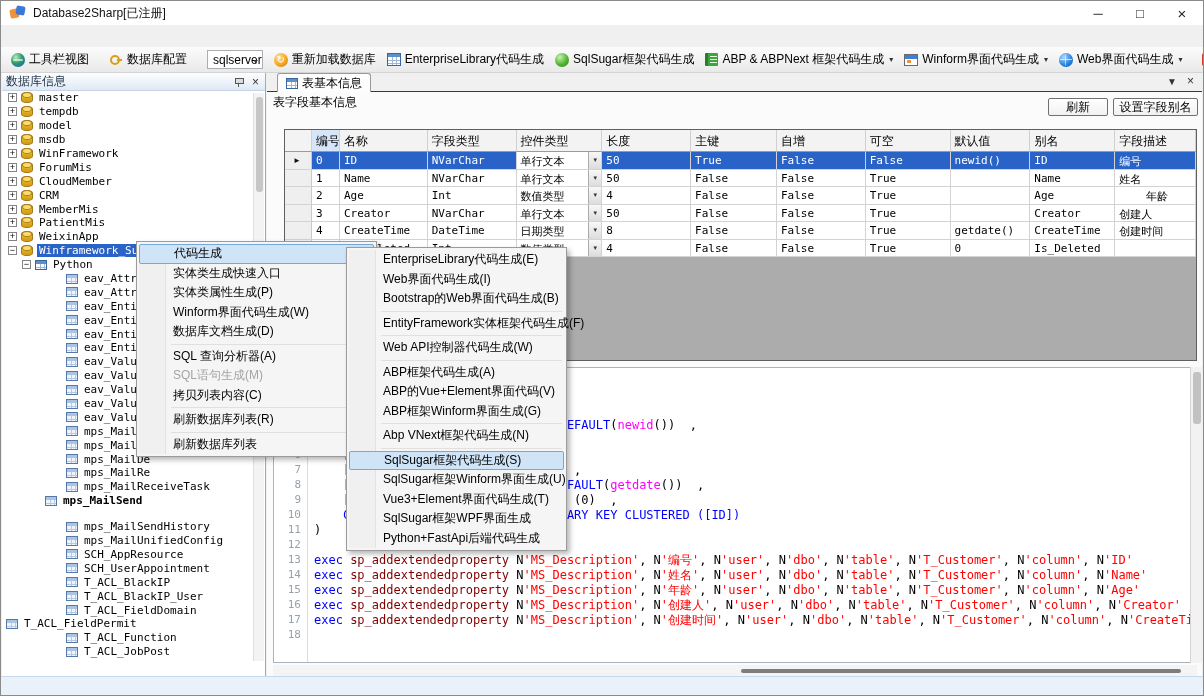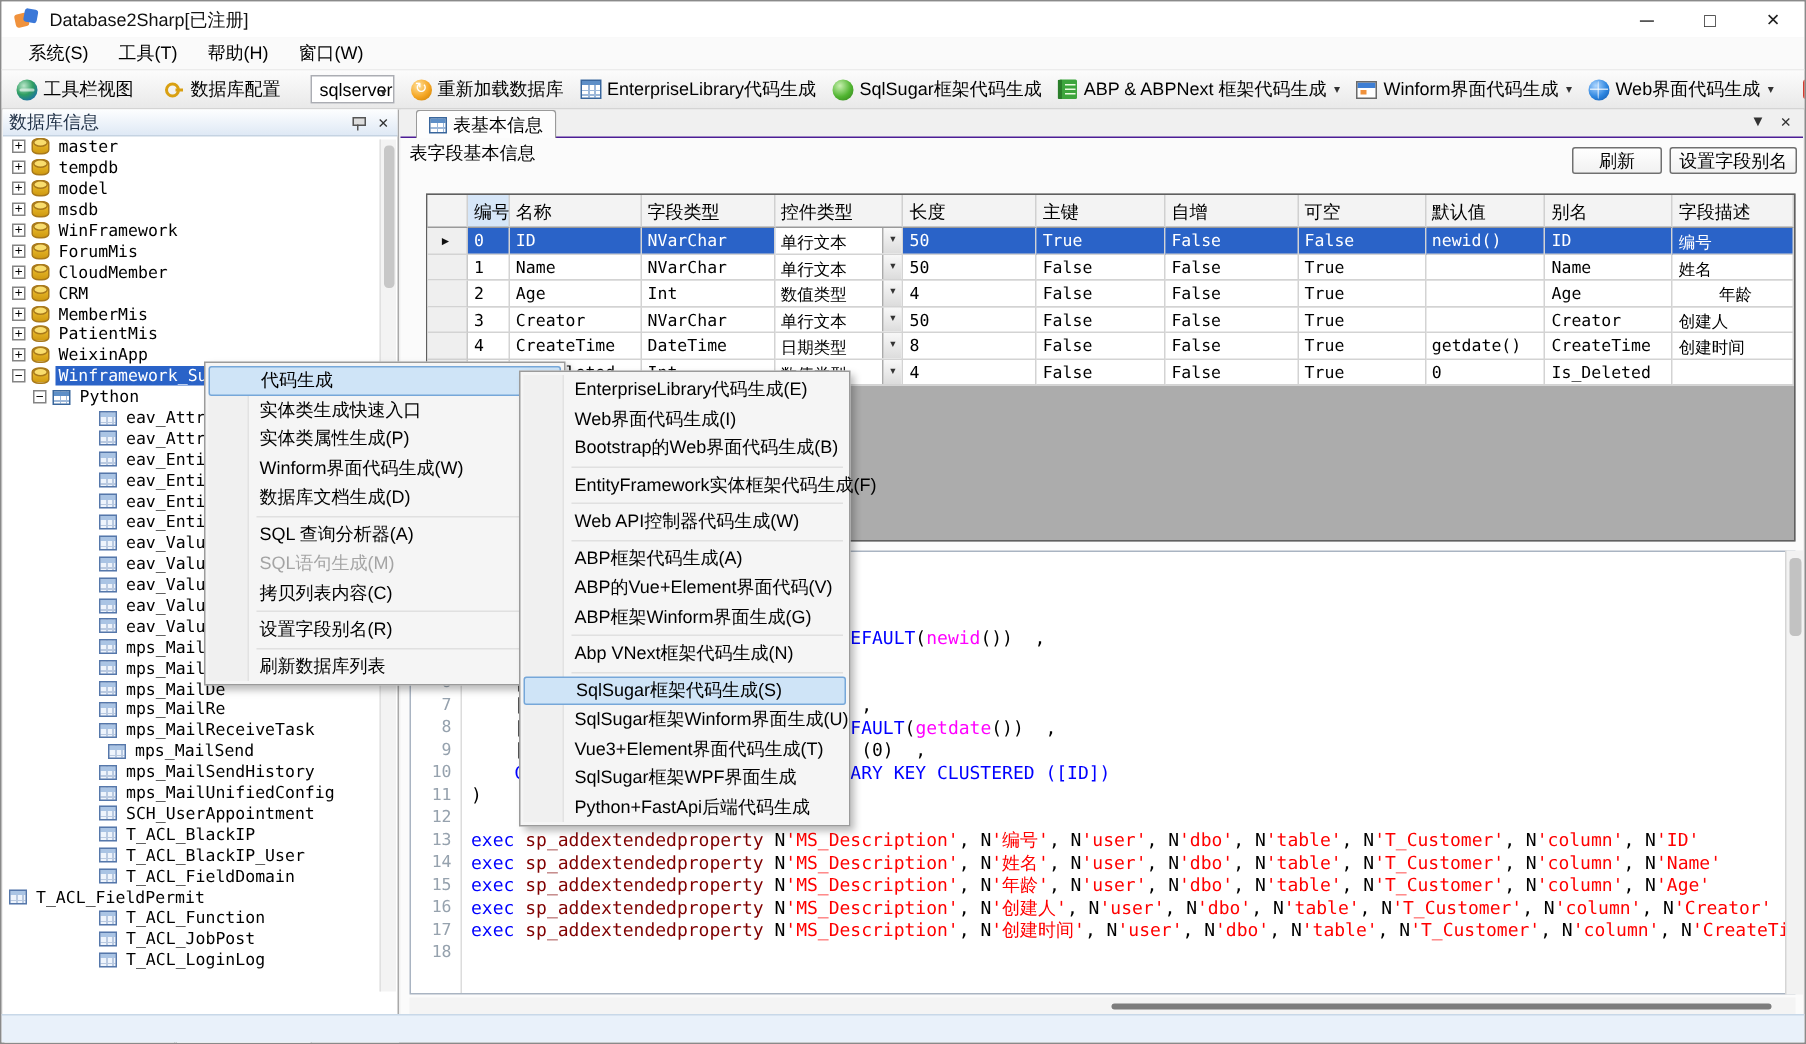--- a/index.html
+++ b/index.html
@@ -130,26 +130,20 @@
   <div class="titlebar">
     <div class="appicon"></div>
     <div class="title-text">Database2Sharp[已注册]</div>
     <div class="winbtns">
       <div class="winbtn">─</div>
       <div class="winbtn">□</div>
       <div class="winbtn" style="font-size:15px;">×</div>
     </div>
   </div>
 
-  <div class="menubar">
-    <div class="menu-item">系统(S)</div>
-    <div class="menu-item">工具(T)</div>
-    <div class="menu-item">帮助(H)</div>
-    <div class="menu-item">窗口(W)</div>
-  </div>
 
   <div class="toolbar">
     <div class="tbtn">
       <span class="ic ic-globe"></span>
       <span>工具栏视图</span>
     </div>
     <div class="tsep"></div>
     <div class="tbtn">
       <span class="ic ic-key"></span>
       <span>数据库配置</span>
@@ -324,31 +318,35 @@
           <span class="tlabel">mps_MailDe</span>
         </div>
         <div class="trow" style="padding-left: 60px;">
           <span class="ic ic-tbl" style="width: 12px; height: 10px; margin-left: 4px;"></span>
           <span class="tlabel">mps_MailRe</span>
         </div>
         <div class="trow" style="padding-left: 60px;">
           <span class="ic ic-tbl" style="width: 12px; height: 10px; margin-left: 4px;"></span>
           <span class="tlabel">mps_MailReceiveTask</span>
         </div>
-        <div class="trow" style="padding-left: 66px;">
+        <div class="trow" style="padding-left: 39px; font-weight: bold;">
           <span class="ic ic-tbl" style="width: 12px; height: 10px; margin-left: 4px;"></span>
           <span class="tlabel">mps_MailSend</span>
         </div>
-        <div class="trow" style="padding-left: 60px;">
+        <div class="trow" style="padding-left: 60px; margin-top: 12px;">
           <span class="ic ic-tbl" style="width: 12px; height: 10px; margin-left: 4px;"></span>
           <span class="tlabel">mps_MailSendHistory</span>
         </div>
         <div class="trow" style="padding-left: 60px;">
           <span class="ic ic-tbl" style="width: 12px; height: 10px; margin-left: 4px;"></span>
           <span class="tlabel">mps_MailUnifiedConfig</span>
+        </div>
+        <div class="trow" style="padding-left: 60px;">
+          <span class="ic ic-tbl" style="width: 12px; height: 10px; margin-left: 4px;"></span>
+          <span class="tlabel">SCH_AppResource</span>
         </div>
         <div class="trow" style="padding-left: 60px;">
           <span class="ic ic-tbl" style="width: 12px; height: 10px; margin-left: 4px;"></span>
           <span class="tlabel">SCH_UserAppointment</span>
         </div>
         <div class="trow" style="padding-left: 60px;">
           <span class="ic ic-tbl" style="width: 12px; height: 10px; margin-left: 4px;"></span>
           <span class="tlabel">T_ACL_BlackIP</span>
         </div>
         <div class="trow" style="padding-left: 60px;">
@@ -585,21 +583,21 @@
       </div>
       <div class="m-item dis">
         <span>SQL语句生成(M)</span>
         <span class="m-arrow">▶</span>
       </div>
       <div class="m-item">
         <span>拷贝列表内容(C)</span>
       </div>
       <div class="m-sep"></div>
       <div class="m-item">
-        <span>设置字段别名(R)</span>
+        <span>刷新数据库列表(R)</span>
       </div>
       <div class="m-sep"></div>
       <div class="m-item">
         <span>刷新数据库列表</span>
       </div>
     </div>
 
   <div class="cmenu" id="sub-menu">
       <div class="m-item">
         <span>EnterpriseLibrary代码生成(E)</span>

